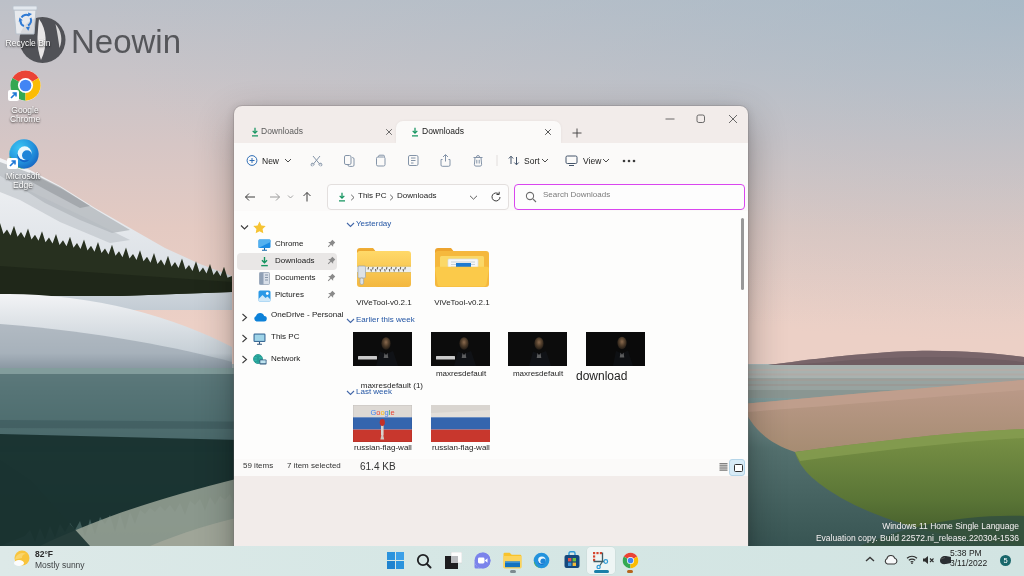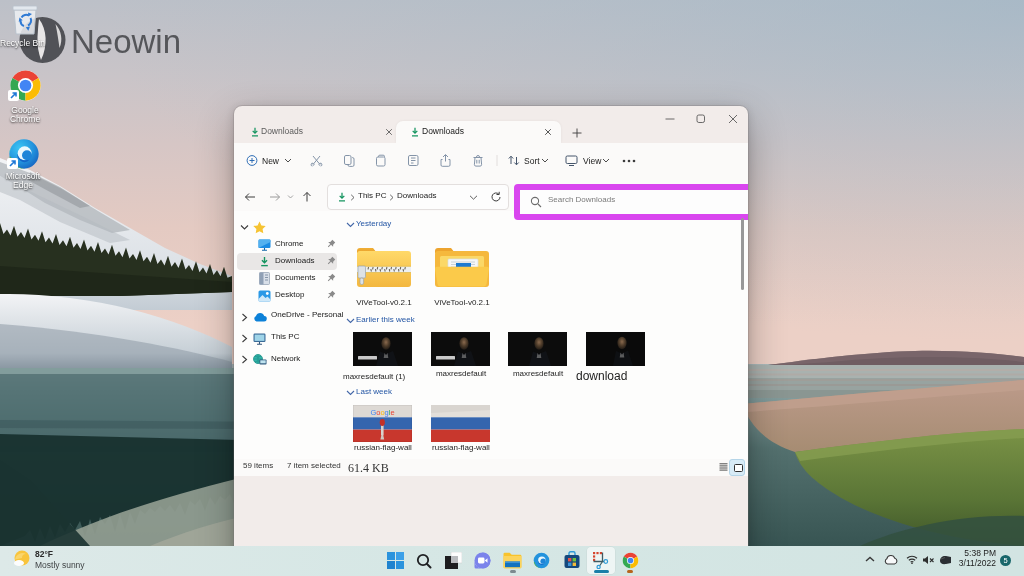--- a/index.html
+++ b/index.html
@@ -107,21 +107,21 @@
    <path d="M11.5,13.5 A5.5,5.5 0 0,1 19,11.5"></path>
    <path d="M20.5,14 A5.5,5.5 0 0,1 18,21.5"></path>
    <path d="M14,22 A5.5,5.5 0 0,1 10.5,17"></path>
   </g>
   <g fill="#2f7ad4">
    <path d="M18,8.5 l4,1.5 -3.5,2.5 Z"></path>
    <path d="M20,22.5 l-4.2,0.8 2.5,3.4 Z"></path>
    <path d="M9.5,13.5 l-0.8,4.2 4,-1.5 Z"></path>
   </g>
  </svg>
- <div class="abs" style="left:0px;top:38px;width:56px;font-size:8.5px;color:#fff;text-shadow:0 1px 2px rgba(0,0,0,.9);">Recycle Bin</div>
+ <div class="abs" style="left:0px;top:38px;width:56px;text-align:center;font-size:8.5px;color:#fff;text-shadow:0 1px 2px rgba(0,0,0,.9);">Recycle Bin</div>
 </div>
 <div class="abs" style="left:0;top:66px;width:70px;">
  <svg class="abs" style="left:9px;top:3px;" width="33" height="33" viewBox="0 0 48 48">
   <circle cx="24" cy="24" r="22" fill="#fff"></circle>
   <path d="M24,24 L4.95,13 A22,22 0 0,1 43.05,13 Z" fill="#ea4335"></path>
   <path d="M24,24 L4.95,13 A22,22 0 0,0 24,46 Z" fill="#34a853"></path>
   <path d="M24,24 L24,46 A22,22 0 0,0 43.05,13 Z" fill="#fbbc05"></path>
   <circle cx="24" cy="24" r="11" fill="#fff"></circle>
   <circle cx="24" cy="24" r="8.5" fill="#4285f4"></circle>
  </svg>
@@ -251,21 +251,21 @@
           <path d="M2.2,0.8 L5,3.5 2.2,6.2" stroke="#555" fill="none" stroke-width="0.9"></path>
         </svg>
   <div class="abs" style="left:69px;top:6px;font-size:8px;color:#1b1b1b;">Downloads</div>
   <svg class="abs" style="left:141px;top:10px;" width="9" height="6" viewBox="0 0 9 6">
           <path d="M1,0.8 L4.5,4.2 8,0.8" stroke="#4c4c4c" fill="none" stroke-width="0.9"></path>
         </svg>
   <svg class="abs" style="left:162px;top:6px;" width="12" height="12" viewBox="0 0 12 12">
           <path d="M10,6 a4,4 0 1,1 -1.2,-2.9 M9.2,0.8 l0,2.7 -2.7,0" stroke="#3c3c3c" fill="none" stroke-width="1"></path>
         </svg>
  </div>
- <div class="abs" style="left:280px;top:78px;width:229px;height:24px;background:#fdfdfd;border:6px solid #d946ef;border-radius:4px;">
+ <div class="abs" style="left:280px;top:78px;width:229px;height:24px;background:#fdfdfd;border:1px solid #d946ef;border-radius:4px;">
   <svg class="abs" style="left:10px;top:6px;" width="12" height="12" viewBox="0 0 12 12">
           <circle cx="5" cy="5" r="3.6" stroke="#6d6d6d" fill="none" stroke-width="1.1"></circle>
           <path d="M8,8 L11,11" stroke="#6d6d6d" stroke-width="1.1"></path>
         </svg>
   <div class="abs" style="left:28px;top:5px;font-size:8px;color:#7b7b7b;">Search Downloads</div>
  </div>
  <div id="sidebar" style="font-size:8px;color:#191919;">
   <svg class="abs" style="left:6px;top:118px;" width="9" height="7" viewBox="0 0 9 7">
           <path d="M1,1.5 L4.5,5 8,1.5" stroke="#3c3c3c" fill="none" stroke-width="1.1"></path>
         </svg>
@@ -289,21 +289,21 @@
           <rect x="0.5" y="0.5" width="10" height="12" rx="1" fill="#d8dfe8" stroke="#9aa7b8" stroke-width="0.8"></rect>
           <rect x="0.5" y="0.5" width="4" height="12" fill="#8fa0b5"></rect>
           <path d="M6,3 l3,0 M6,5.5 l3,0 M6,8 l3,0" stroke="#7d8da2" stroke-width="0.9"></path>
         </svg>
   <div class="abs" style="left:41px;top:167px;">Documents</div>
   <svg class="abs" style="left:24px;top:183.5px;" width="13" height="12" viewBox="0 0 13 12">
           <rect x="0.5" y="0.5" width="12" height="11" rx="1.5" fill="#2b99e6"></rect>
           <path d="M0.5,9 L4.5,5 7.5,8 9.5,6.5 12.5,9.5 12.5,10 a1.5,1.5 0 0,1 -1.5,1.5 l-9,0 A1.5,1.5 0 0,1 0.5,10 Z" fill="#cfe8f8"></path>
           <circle cx="9.3" cy="3.5" r="1.4" fill="#fff"></circle>
         </svg>
-  <div class="abs" style="left:41px;top:184px;">Desktop</div>
+  <div class="abs" style="left:41px;top:184px;">Pictures</div>
   <svg class="abs" style="left:7px;top:207px;" width="7" height="9" viewBox="0 0 7 9">
           <path d="M1.5,1 L5.5,4.5 1.5,8" stroke="#3c3c3c" fill="none" stroke-width="1.1"></path>
         </svg>
   <svg class="abs" style="left:19px;top:206px;" width="14" height="10" viewBox="0 0 14 10">
           <path d="M3.5,9.5 L10.8,9.5 A2.8,2.8 0 0,0 11.2,3.9 A4.3,4.3 0 0,0 3,3.9 A3,3 0 0,0 3.5,9.5 Z" fill="#0c81d8"></path>
         </svg>
   <div class="abs" style="left:37px;top:204px;">OneDrive - Personal</div>
   <svg class="abs" style="left:7px;top:228px;" width="7" height="9" viewBox="0 0 7 9">
           <path d="M1.5,1 L5.5,4.5 1.5,8" stroke="#3c3c3c" fill="none" stroke-width="1.1"></path>
         </svg>
@@ -429,21 +429,21 @@
    <ellipse cx="31" cy="11.5" rx="4.6" ry="6.2" fill="url(#face)"></ellipse>
    <path d="M21,34 L25,19.5 31,22 38,19 43,34 Z" fill="#101216"></path>
    <path d="M29.5,21 l1.5,2.2 1.5,-2.2 0.8,5 -4.6,0 Z" fill="#9a9a9a" opacity="0.55"></path>
   </svg>
   <svg class="abs" style="left:352px;top:226px;" width="59" height="34" viewBox="0 0 59 34">
    <rect width="59" height="34" fill="#0a0a0a"></rect>
    <ellipse cx="36" cy="11" rx="4.6" ry="6.2" fill="url(#face)"></ellipse>
    <path d="M27,34 L30,19 36,21.5 42,18.5 47,34 Z" fill="#0e1013"></path>
    <path d="M34.5,20.5 l1.5,2.2 1.5,-2.2 0.8,5 -4.6,0 Z" fill="#9a9a9a" opacity="0.55"></path>
   </svg>
-  <div class="abs" style="left:109px;top:266px;width:80px;text-align:left;font-size:8px;color:#1d1d1d;white-space:nowrap;">maxresdefault (1)</div>
+  <div class="abs" style="left:109px;top:275px;width:80px;text-align:right;font-size:8px;color:#1d1d1d;white-space:nowrap;">maxresdefault (1)</div>
   <div class="abs" style="left:187px;top:263px;width:80px;text-align:center;font-size:8px;color:#1d1d1d;white-space:nowrap;">maxresdefault</div>
   <div class="abs" style="left:264px;top:263px;width:80px;text-align:center;font-size:8px;color:#1d1d1d;white-space:nowrap;">maxresdefault</div>
   <div class="abs" style="left:342px;top:263px;width:80px;font-size:12px;color:#1d1d1d;white-space:nowrap;">download</div>
 
   <svg class="abs" style="left:119px;top:299px;" width="59" height="37" viewBox="0 0 59 37">
    <rect width="59" height="12.3" fill="#ddd9d4"></rect>
           <rect y="12.3" width="59" height="12.3" fill="#3565ae"></rect>
           <rect y="24.6" width="59" height="12.4" fill="#c8372d"></rect>
    <rect width="59" height="37" fill="none" stroke="#00000022" stroke-width="0.8"></rect>
    <text x="29.5" y="9.5" font-size="7.5" text-anchor="middle" font-family="Liberation Sans,sans-serif"><tspan fill="#4285f4">G</tspan><tspan fill="#ea4335">o</tspan><tspan fill="#fbbc05">o</tspan><tspan fill="#4285f4">g</tspan><tspan fill="#34a853">l</tspan><tspan fill="#ea4335">e</tspan></text>
@@ -458,31 +458,32 @@
    <path d="M0,0 l59,0 0,5 -59,3 Z" fill="#cfcbc6" opacity="0.5"></path>
   </svg>
   <div class="abs" style="left:109px;top:337px;width:80px;text-align:center;font-size:8px;color:#1d1d1d;white-space:nowrap;">russian-flag-wall</div>
   <div class="abs" style="left:187px;top:337px;width:80px;text-align:center;font-size:8px;color:#1d1d1d;white-space:nowrap;">russian-flag-wall</div>
  </div>
 
  <div class="abs" style="left:507px;top:112px;width:3px;height:72px;background:#989898;border-radius:2px;"></div>
 
  <div class="abs" style="left:9px;top:355px;font-size:8px;color:#333;">59 items</div>
  <div class="abs" style="left:53px;top:355px;font-size:8px;color:#333;">7 item selected</div>
- <div class="abs" style="left:114px;top:355px;font-size:12px;color:#333;font-family:Liberation Serif, serif;">61.4 KB</div>
+ <div class="abs" style="left:126px;top:355px;font-size:10px;color:#333;">61.4 KB</div>
  <svg class="abs" style="left:485px;top:357px;" width="9" height="8" viewBox="0 0 9 8">
         <g stroke="#3c3c3c" stroke-width="0.9">
           <path d="M0.5,0.8 L8.5,0.8 M0.5,2.9 L8.5,2.9 M0.5,5 L8.5,5 M0.5,7.1 L8.5,7.1"></path>
         </g>
       </svg>
  <div class="abs" style="left:495px;top:352.5px;width:14px;height:15px;border:1px solid #b5d5e8;border-radius:3px;background:#d8ebf6;">
   <div class="abs" style="left:3.5px;top:4px;width:7px;height:6px;border:1.3px solid #2f2f2f;border-radius:1.5px;background:#fff;"></div>
  </div>
 </div>
 
+<div class="abs" style="right:5px;top:520px;text-align:right;color:#f4f2f2;font-size:8.5px;line-height:12px;text-shadow:0 0 2px rgba(80,80,80,.35);">Windows 11 Home Single Language<br>Evaluation copy. Build 22572.ni_release.220304-1536</div>
 
 <div class="abs" style="left:0;top:546px;width:1024px;height:30px;background:linear-gradient(90deg,#dde9e8,#d6e7e5 40%,#d2e4e2);"></div>
 <div class="abs" style="left:13px;top:550px;width:18px;height:18px;">
  <svg width="18" height="18" viewBox="0 0 18 18">
         <circle cx="9" cy="8" r="7.5" fill="#f8c43c"></circle>
         <path d="M9,8 a4,4 0 0,1 4,-4 a7.5,7.5 0 0,0 -11,5.5 Z" fill="#fad56b"></path>
         <ellipse cx="6" cy="13" rx="5" ry="3" fill="#fdfdfd"></ellipse>
       </svg>
 </div>
 <div class="abs" style="left:35px;top:549px;font-size:8.5px;font-weight:bold;color:#2a2a2a;">82°F</div>
@@ -578,15 +579,15 @@
       <circle cx="6" cy="8.3" r="0.8" fill="#2e2e2e"></circle>
     </svg>
 <svg class="abs" style="left:922px;top:555px;" width="13" height="10" viewBox="0 0 13 10">
       <path d="M1,3.5 L3,3.5 6,1 6,9 3,6.5 1,6.5 Z" fill="#2e2e2e"></path>
       <path d="M8,3.5 L11.5,7 M11.5,3.5 L8,7" stroke="#2e2e2e" stroke-width="1.1"></path>
     </svg>
 <svg class="abs" style="left:939px;top:554px;" width="13" height="11" viewBox="0 0 13 11">
       <path d="M1,7 C1,3 4,1.5 7,2 L12,3 12,9 7,10 C3.5,10.5 1,9.5 1,7 Z" fill="#2b2f33"></path>
       <path d="M2,5 L6,3.5" stroke="#555" stroke-width="1"></path>
     </svg>
-<div class="abs" style="left:950px;top:549px;width:46px;text-align:right;font-size:8.5px;color:#222;line-height:9.5px;">5:38 PM<br>3/11/2022</div>
+<div class="abs" style="left:950px;top:549px;width:46px;font-size:8.5px;color:#222;line-height:9.5px;">5:38 PM<br>3/11/2022</div>
 <div class="abs" style="left:1000px;top:555px;width:11px;height:11px;border-radius:50%;background:#18666a;color:#fff;font-size:7.5px;text-align:center;line-height:11px;">5</div>
 </div>
 
 </body></html>

